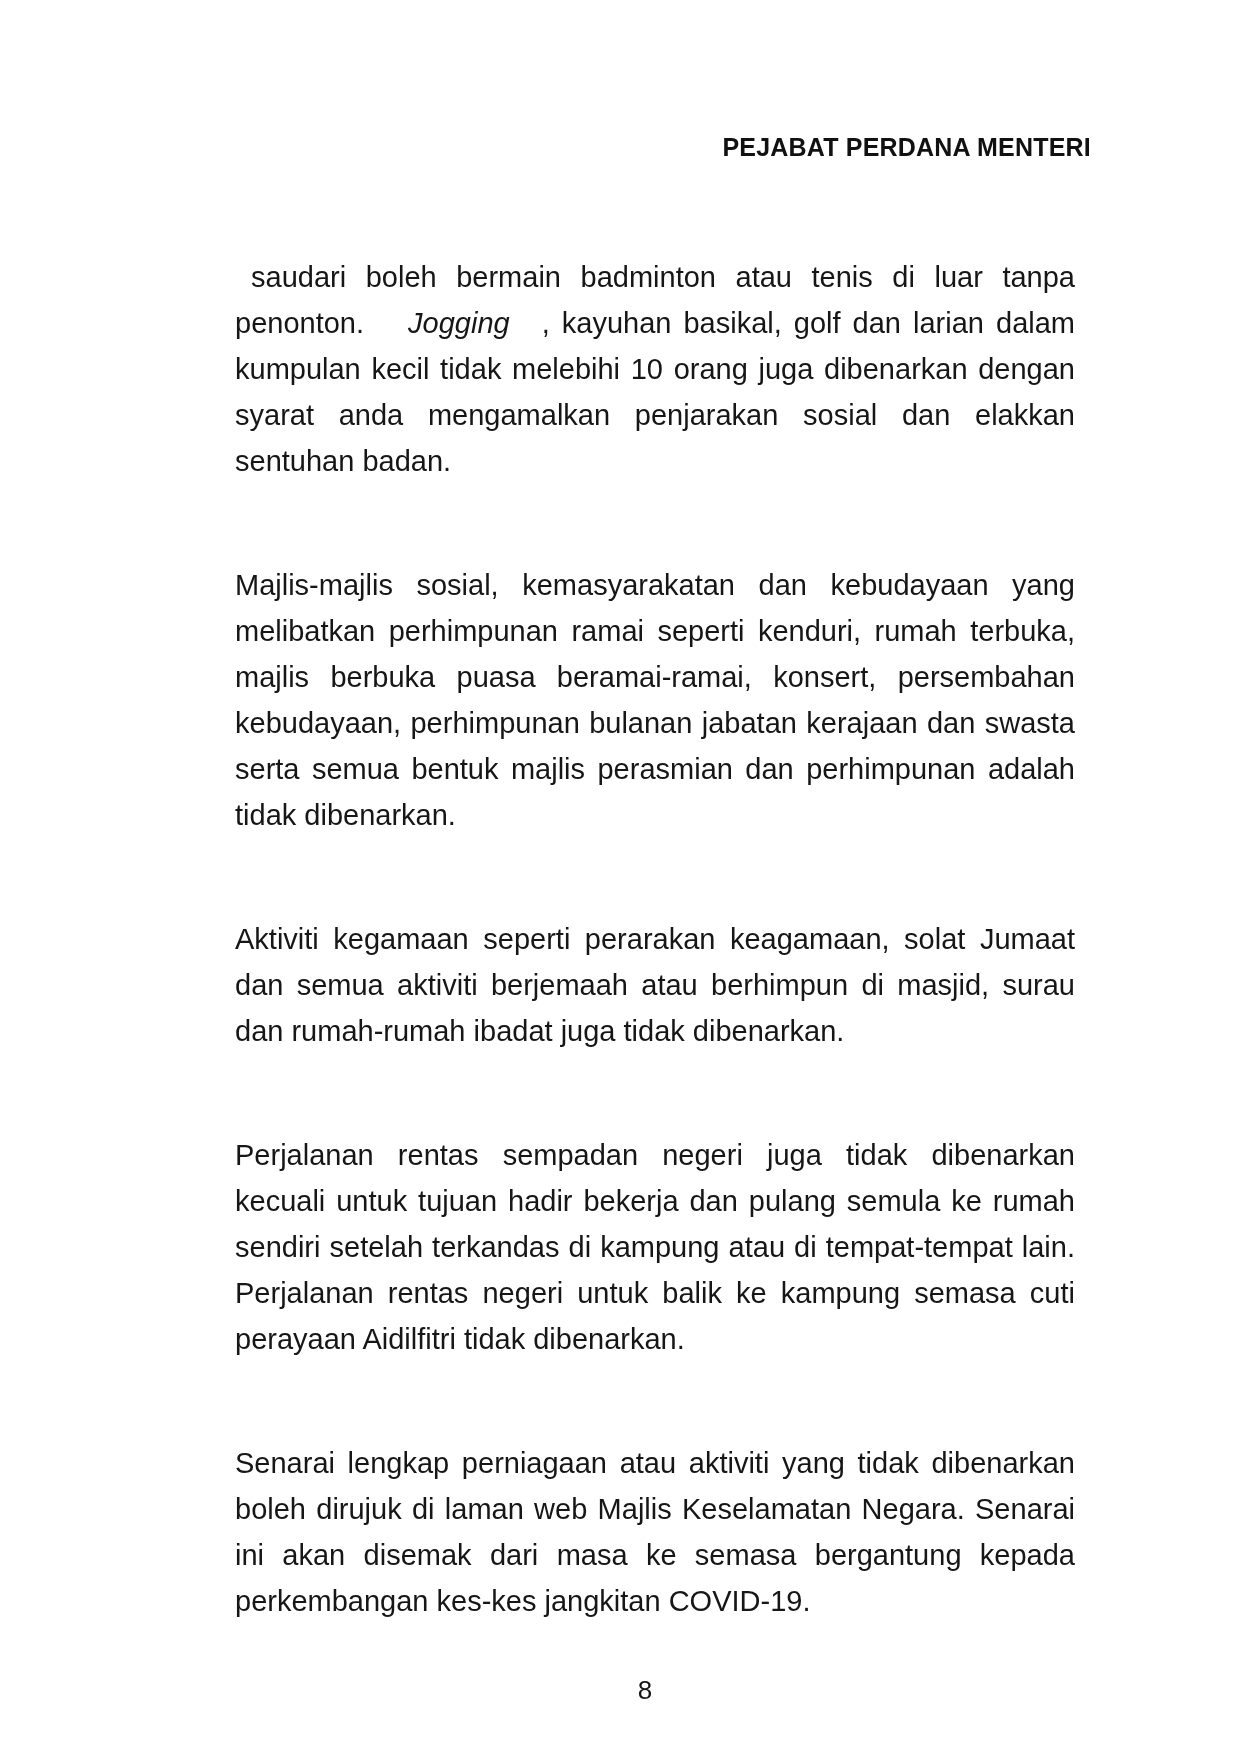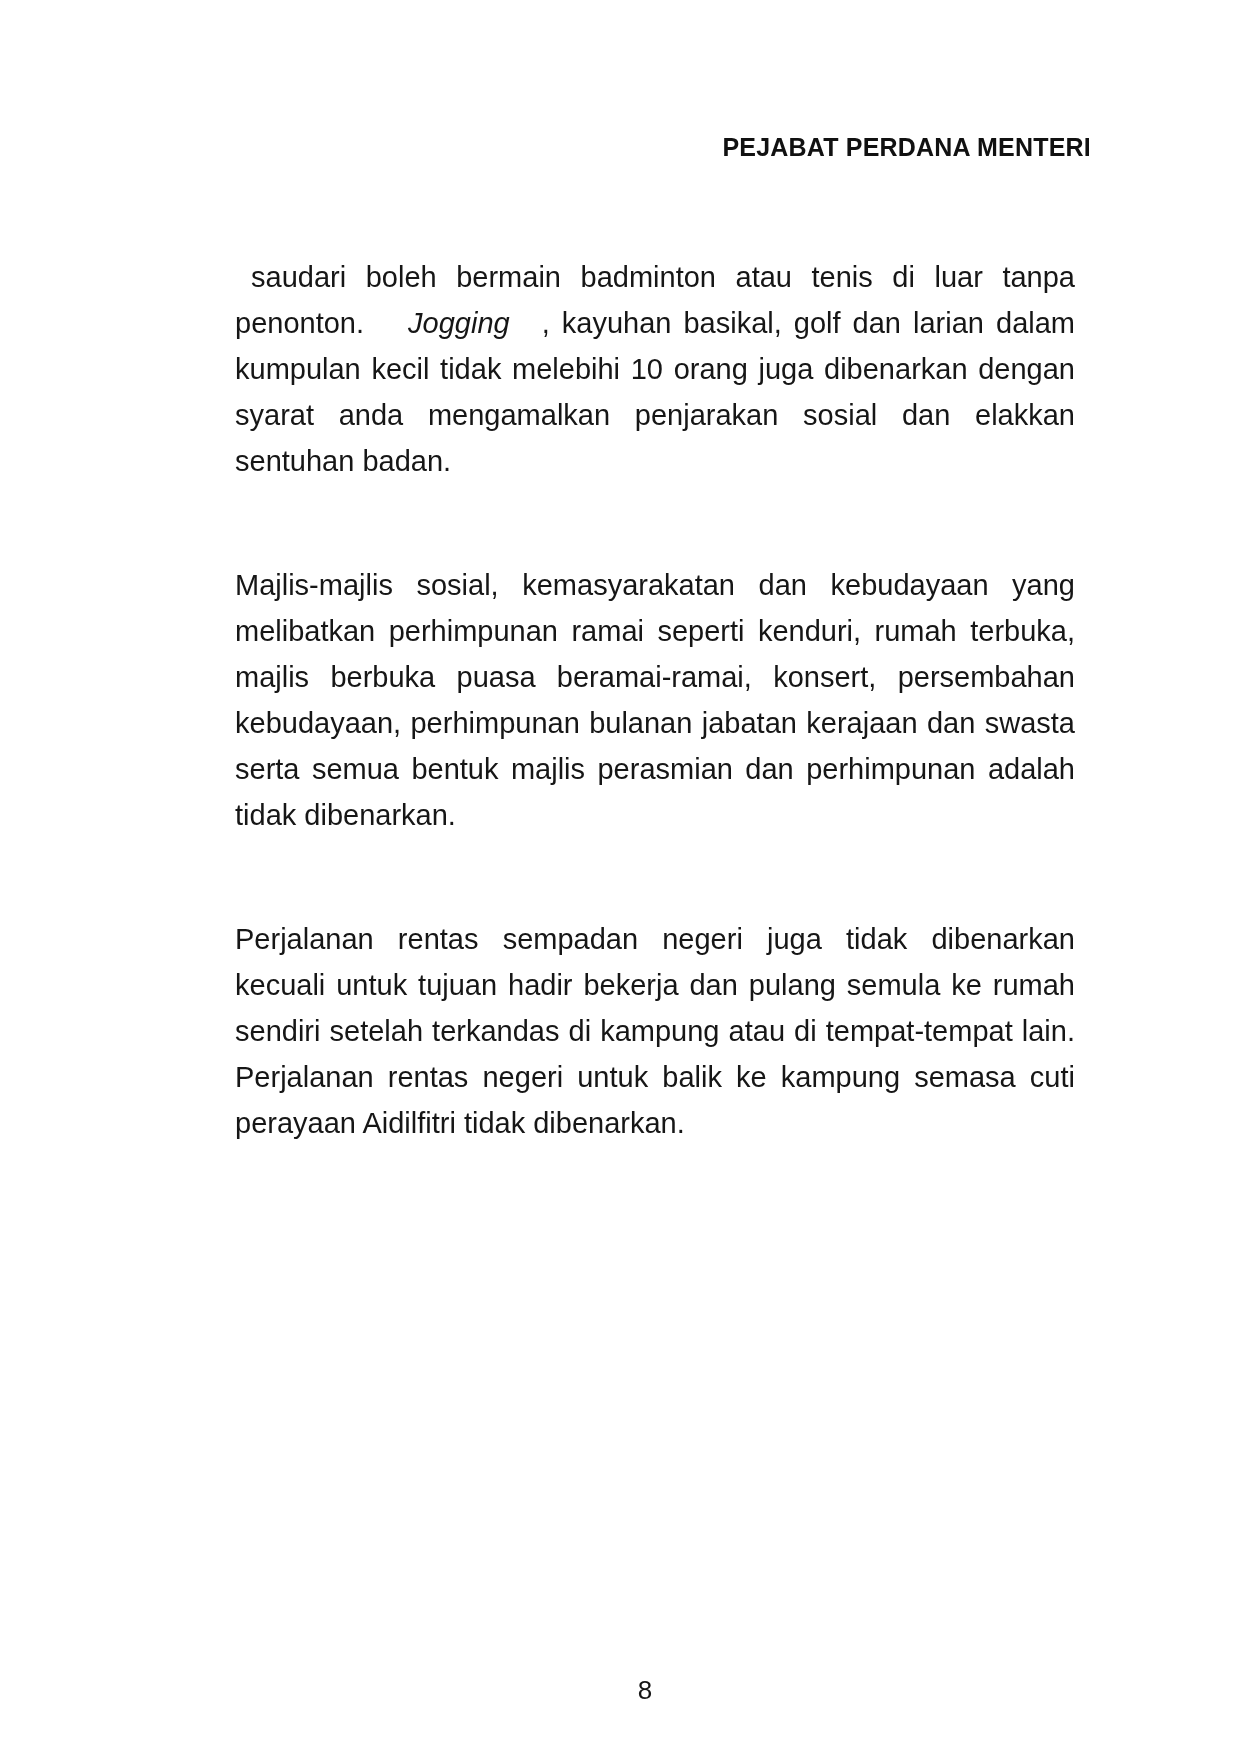--- a/index.html
+++ b/index.html
@@ -70,22 +70,24 @@
   <div class="content">
 
     <div class="doc-header">PEJABAT PERDANA MENTERI</div>
 
     <div class="body-text">
 
       <p class="para"><span>saudari boleh bermain badminton atau tenis di luar tanpa penonton. </span><em>Jogging</em><span>, kayuhan basikal, golf dan larian dalam kumpulan kecil tidak melebihi 10 orang juga dibenarkan dengan syarat anda mengamalkan penjarakan sosial dan elakkan sentuhan badan.</span></p>
 
       <p class="para">Majlis-majlis sosial, kemasyarakatan dan kebudayaan yang melibatkan perhimpunan ramai seperti kenduri, rumah terbuka, majlis berbuka puasa beramai-ramai, konsert, persembahan kebudayaan, perhimpunan bulanan jabatan kerajaan dan swasta serta semua bentuk majlis perasmian dan perhimpunan adalah tidak dibenarkan.</p>
 
+      <p class="para">Aktiviti kegamaan seperti perarakan keagamaan, solat Jumaat dan semua aktiviti berjemaah atau berhimpun di masjid, surau dan rumah-rumah ibadat juga tidak dibenarkan.</p>
 
       <p class="para">Perjalanan rentas sempadan negeri juga tidak dibenarkan kecuali untuk tujuan hadir bekerja dan pulang semula ke rumah sendiri setelah terkandas di kampung atau di tempat-tempat lain. Perjalanan rentas negeri untuk balik ke kampung semasa cuti perayaan Aidilfitri tidak dibenarkan.</p>
 
 
+      <p class="para">Senarai lengkap perniagaan atau aktiviti yang tidak dibenarkan boleh dirujuk di laman web Majlis Keselamatan Negara. Senarai ini akan disemak dari masa ke semasa bergantung kepada perkembangan kes-kes jangkitan COVID-19.</p>
 
     </div>
   </div>
 
   <div class="page-number">8</div>
 </div>
 
 </body></html>

